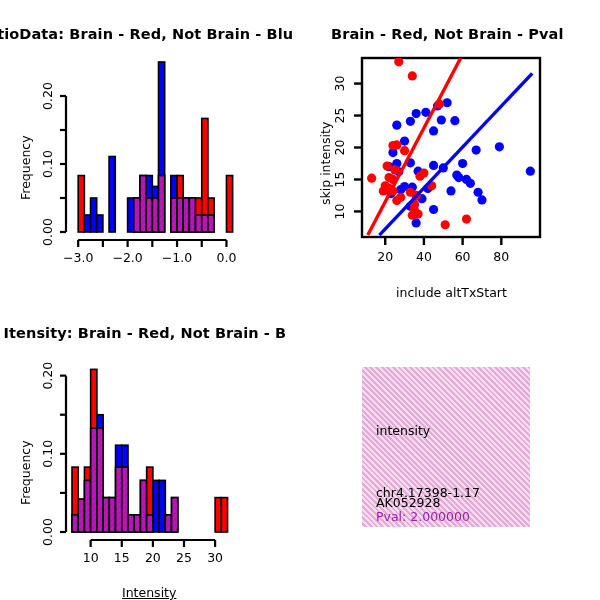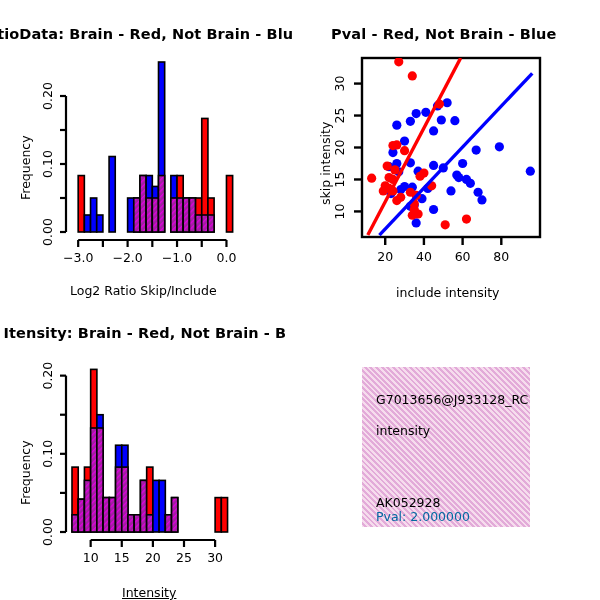--- a/index.html
+++ b/index.html
@@ -21,33 +21,32 @@
   
   .txtbox{position:absolute;overflow:hidden;}
   .txtbox .bg{position:absolute;left:0;top:0;right:0;bottom:0;
       background-color:#f6dced;
       background-image:
         repeating-linear-gradient(45deg,
           rgba(221,160,221,0) 0px, rgba(221,160,221,0) 2px,
           rgba(210,130,200,.55) 2px, rgba(210,130,200,.55) 4px);
   }
   .txtbox .ln{position:absolute;font-size:12.5px;white-space:nowrap;color:#000;}
-  .txtbox .ln.pval{color:#0369a1;}
+  .txtbox .ln.pval{color:#a21caf;}
 </style>
 </head>
 <body>
 
 <div id="root">
 
   <div class="panel" style="left:0;top:0;width:300px;height:300px;">
     <div class="ttl" style="left:-24px;top:26px;">RatioData: Brain - Red, Not Brain - Blu</div>
 
     <div class="vlab" style="left:18px;top:200px;">Frequency</div>
 
-    <div class="axlab" style="left:70px;top:283px;">Log2 Ratio Skip/Include</div>
 
     <svg class="plotsvg" id="svg-hist1" width="300" height="300">
         <defs>
           <pattern id="svg-hist1-hatch" width="4" height="4" patternUnits="userSpaceOnUse" patternTransform="rotate(45)">
             <rect width="4" height="4" fill="#A020A0"></rect>
             <rect width="1.4" height="4" fill="#E000E0"></rect>
           </pattern>
         </defs>
         <rect x="78.17857142857143" y="175.56" width="6.178571428571431" height="56.44" fill="#FF0000" stroke="#000" stroke-width="1.6"></rect>
         <rect x="84.35714285714286" y="215" width="6.178571428571416" height="17" fill="#0000FF" stroke="#000" stroke-width="1.6"></rect>
@@ -98,25 +97,25 @@
         <line x1="152.32142857142856" y1="240" x2="152.32142857142856" y2="247" stroke="#000" stroke-width="2.2"></line>
         <line x1="177.03571428571428" y1="240" x2="177.03571428571428" y2="247" stroke="#000" stroke-width="2.2"></line>
         <text x="177.03571428571428" y="262" font-size="12.5" font-family="&quot;DejaVu Sans&quot;,&quot;Liberation Sans&quot;,sans-serif" fill="#000" text-anchor="middle">−1.0</text>
         <line x1="201.75" y1="240" x2="201.75" y2="247" stroke="#000" stroke-width="2.2"></line>
         <line x1="226.46428571428572" y1="240" x2="226.46428571428572" y2="247" stroke="#000" stroke-width="2.2"></line>
         <text x="226.46428571428572" y="262" font-size="12.5" font-family="&quot;DejaVu Sans&quot;,&quot;Liberation Sans&quot;,sans-serif" fill="#000" text-anchor="middle">0.0</text>
       </svg>
   </div>
 
   <div class="panel" style="left:300px;top:0;width:300px;height:300px;">
-    <div class="ttl" style="left:31px;top:26px;">Pval - Red, Not Brain - Blue</div>
+    <div class="ttl" style="left:31px;top:26px;">Brain - Red, Not Brain - Pval</div>
 
     <div class="vlab" style="left:18px;top:205px;">skip intensity</div>
 
-    <div class="axlab" style="left:96px;top:285px;">include intensity</div>
+    <div class="axlab" style="left:96px;top:285px;">include altTxStart</div>
 
     <svg class="plotsvg" id="svg-scatter" width="300" height="300">
         <defs>
           <clipPath id="svg-scatter-clip">
             <rect x="62" y="58" width="178" height="179"></rect>
           </clipPath>
         </defs>
         <rect x="62" y="58" width="178" height="179" fill="none" stroke="#000" stroke-width="2.4"></rect>
         <g clip-path="url(#svg-scatter-clip)">
           <circle cx="137.45652173913044" cy="105.94642857142858" r="4.6" fill="#0000FF"></circle>
@@ -276,19 +275,19 @@
         <text x="152.88888888888889" y="262" font-size="12.5" font-family="&quot;DejaVu Sans&quot;,&quot;Liberation Sans&quot;,sans-serif" fill="#000" text-anchor="middle">20</text>
         <line x1="184" y1="240" x2="184" y2="247" stroke="#000" stroke-width="2.2"></line>
         <text x="184" y="262" font-size="12.5" font-family="&quot;DejaVu Sans&quot;,&quot;Liberation Sans&quot;,sans-serif" fill="#000" text-anchor="middle">25</text>
         <line x1="215.11111111111111" y1="240" x2="215.11111111111111" y2="247" stroke="#000" stroke-width="2.2"></line>
         <text x="215.11111111111111" y="262" font-size="12.5" font-family="&quot;DejaVu Sans&quot;,&quot;Liberation Sans&quot;,sans-serif" fill="#000" text-anchor="middle">30</text>
       </svg>
   </div>
 
   <div class="panel txtbox" style="left:362px;top:367px;width:168px;height:160px;">
     <div class="bg"></div>
-    <div class="ln" style="left:14px;top:25px;">G7013656@J933128_RC</div>
     <div class="ln" style="left:14px;top:56px;">intensity</div>
     <div class="ln" style="left:14px;top:87px;margin-top:41px;">AK052928</div>
+    <div class="ln" style="left:14px;top:118px;">chr4.17398-1.17</div>
     <div class="ln pval" style="left:14px;top:142px;">Pval: 2.000000</div>
   </div>
 
 </div>
 
 </body></html>

